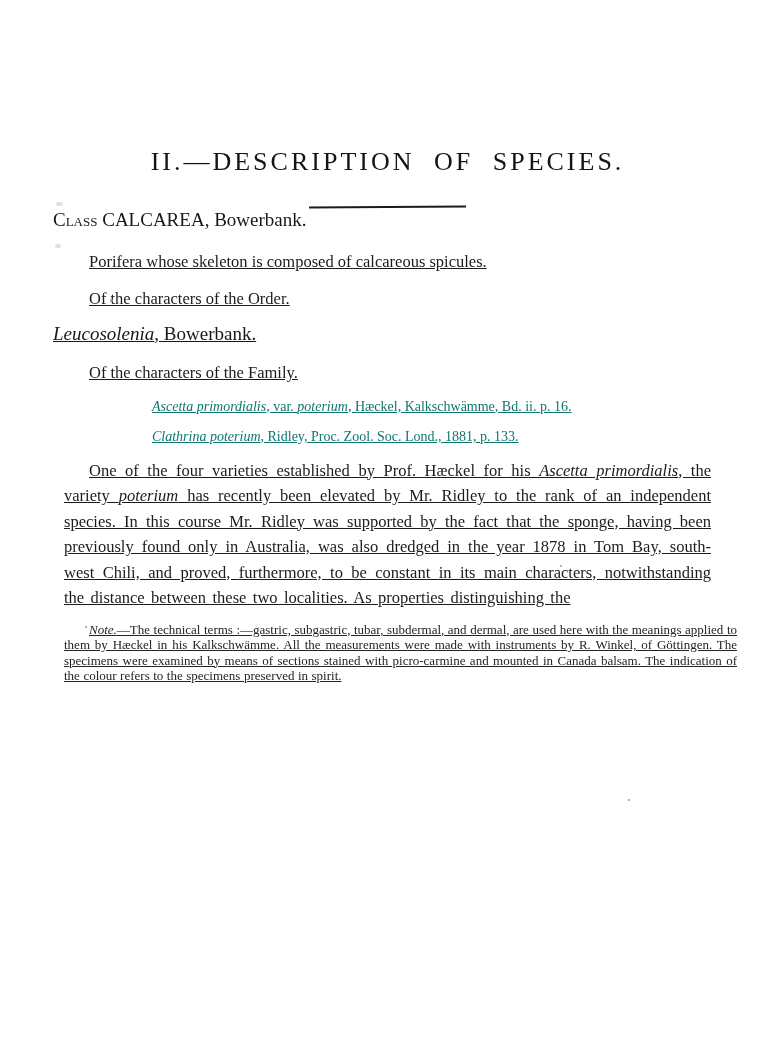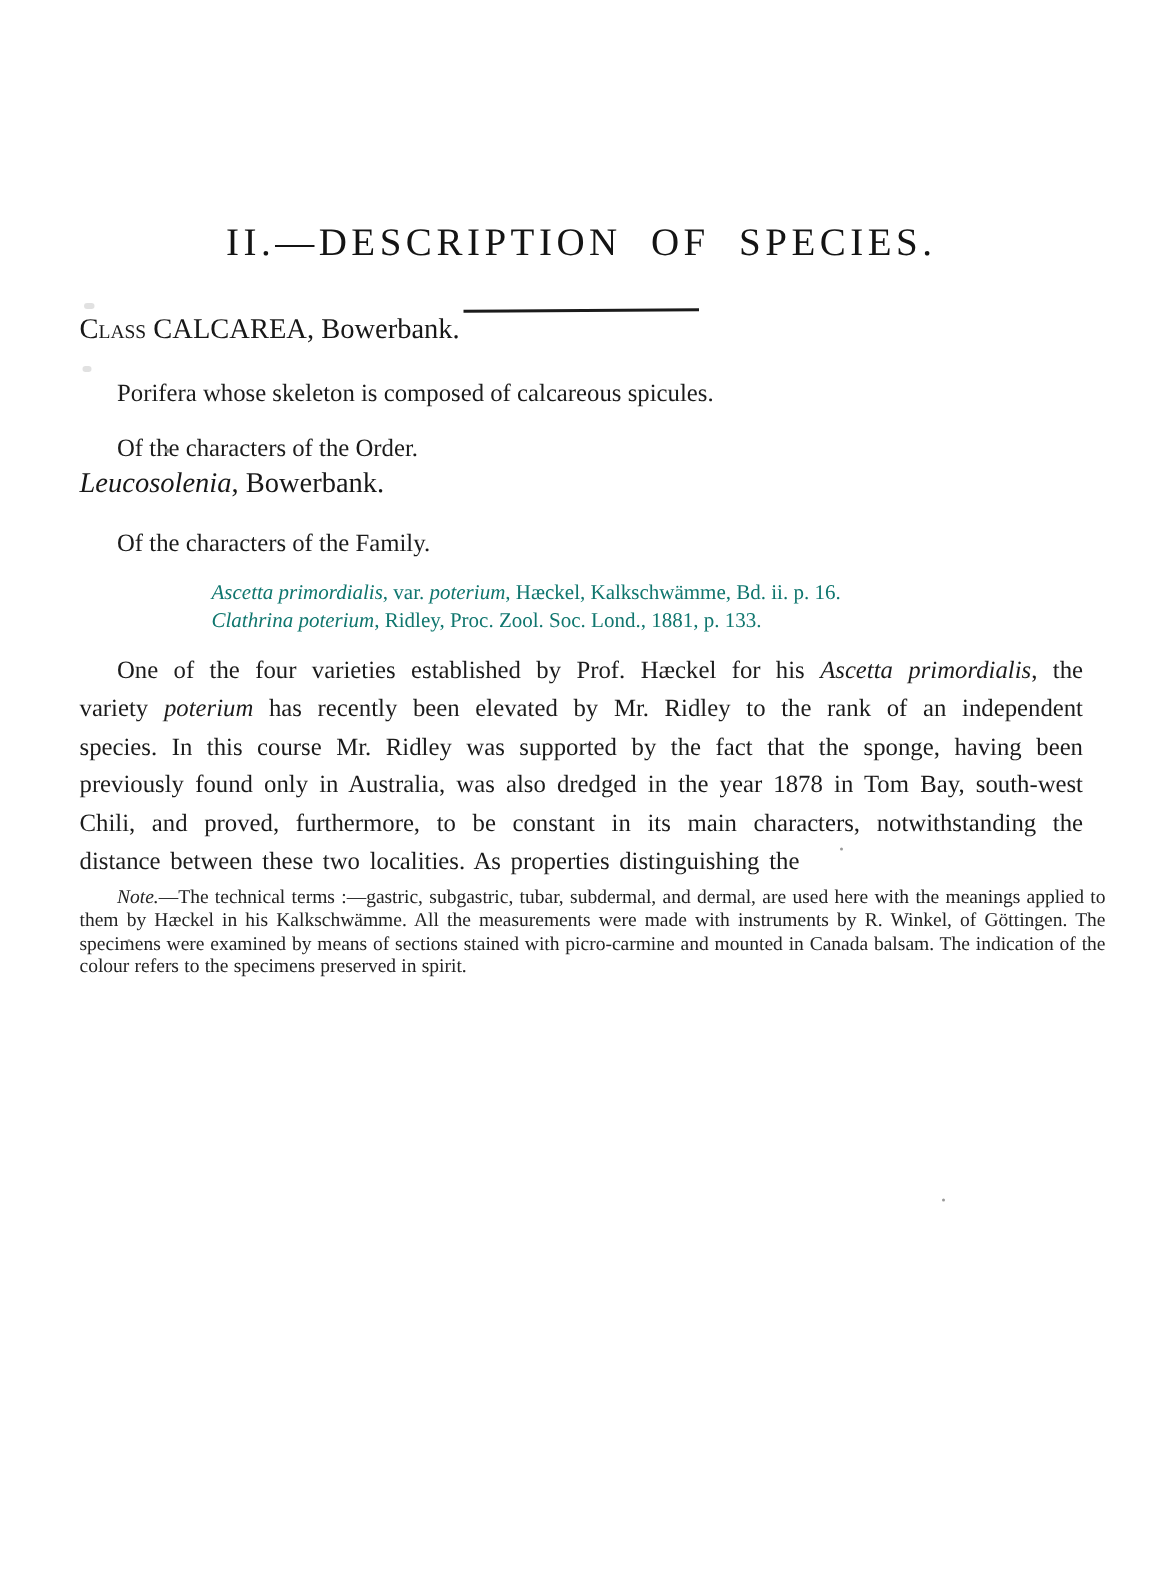--- a/index.html
+++ b/index.html
@@ -37,31 +37,31 @@
   h2.heading{
     margin:0;
     text-align:left;
     font-weight:400;
     font-size:19px;
     line-height:24px;
     color:#181818;
   }
   .sc{font-variant:small-caps;}
   i{font-style:italic;}
-  p{margin:0;}
+  p{margin:11px;text-decoration:underline;}
   .body{font-size:16.5px;line-height:25.5px;color:#1c1c1c;}
   .indent{text-indent:25px;}
   .justify{text-align:justify;word-spacing:0.14em;}
   .m-class{margin-top:43px;}
   .m-porifera{margin-top:17px;}
   .m-order{margin-top:30px;}
   .m-orderdesc{margin-top:13px;}
   .m-family{margin-top:33px;}
   .m-oforder{margin-top:11px;}
-  .m-genus{margin-top:31px;}
+  .m-genus{margin-top:31px;text-decoration:underline;}
   .m-offamily{margin-top:14px;}
   .species-heading{
     margin-top:25px;
     font-size:17.5px;
     line-height:24px;
     text-indent:25px;
     color:#1a1a1a;
   }
   .synonymy{
     margin-top:11px;

